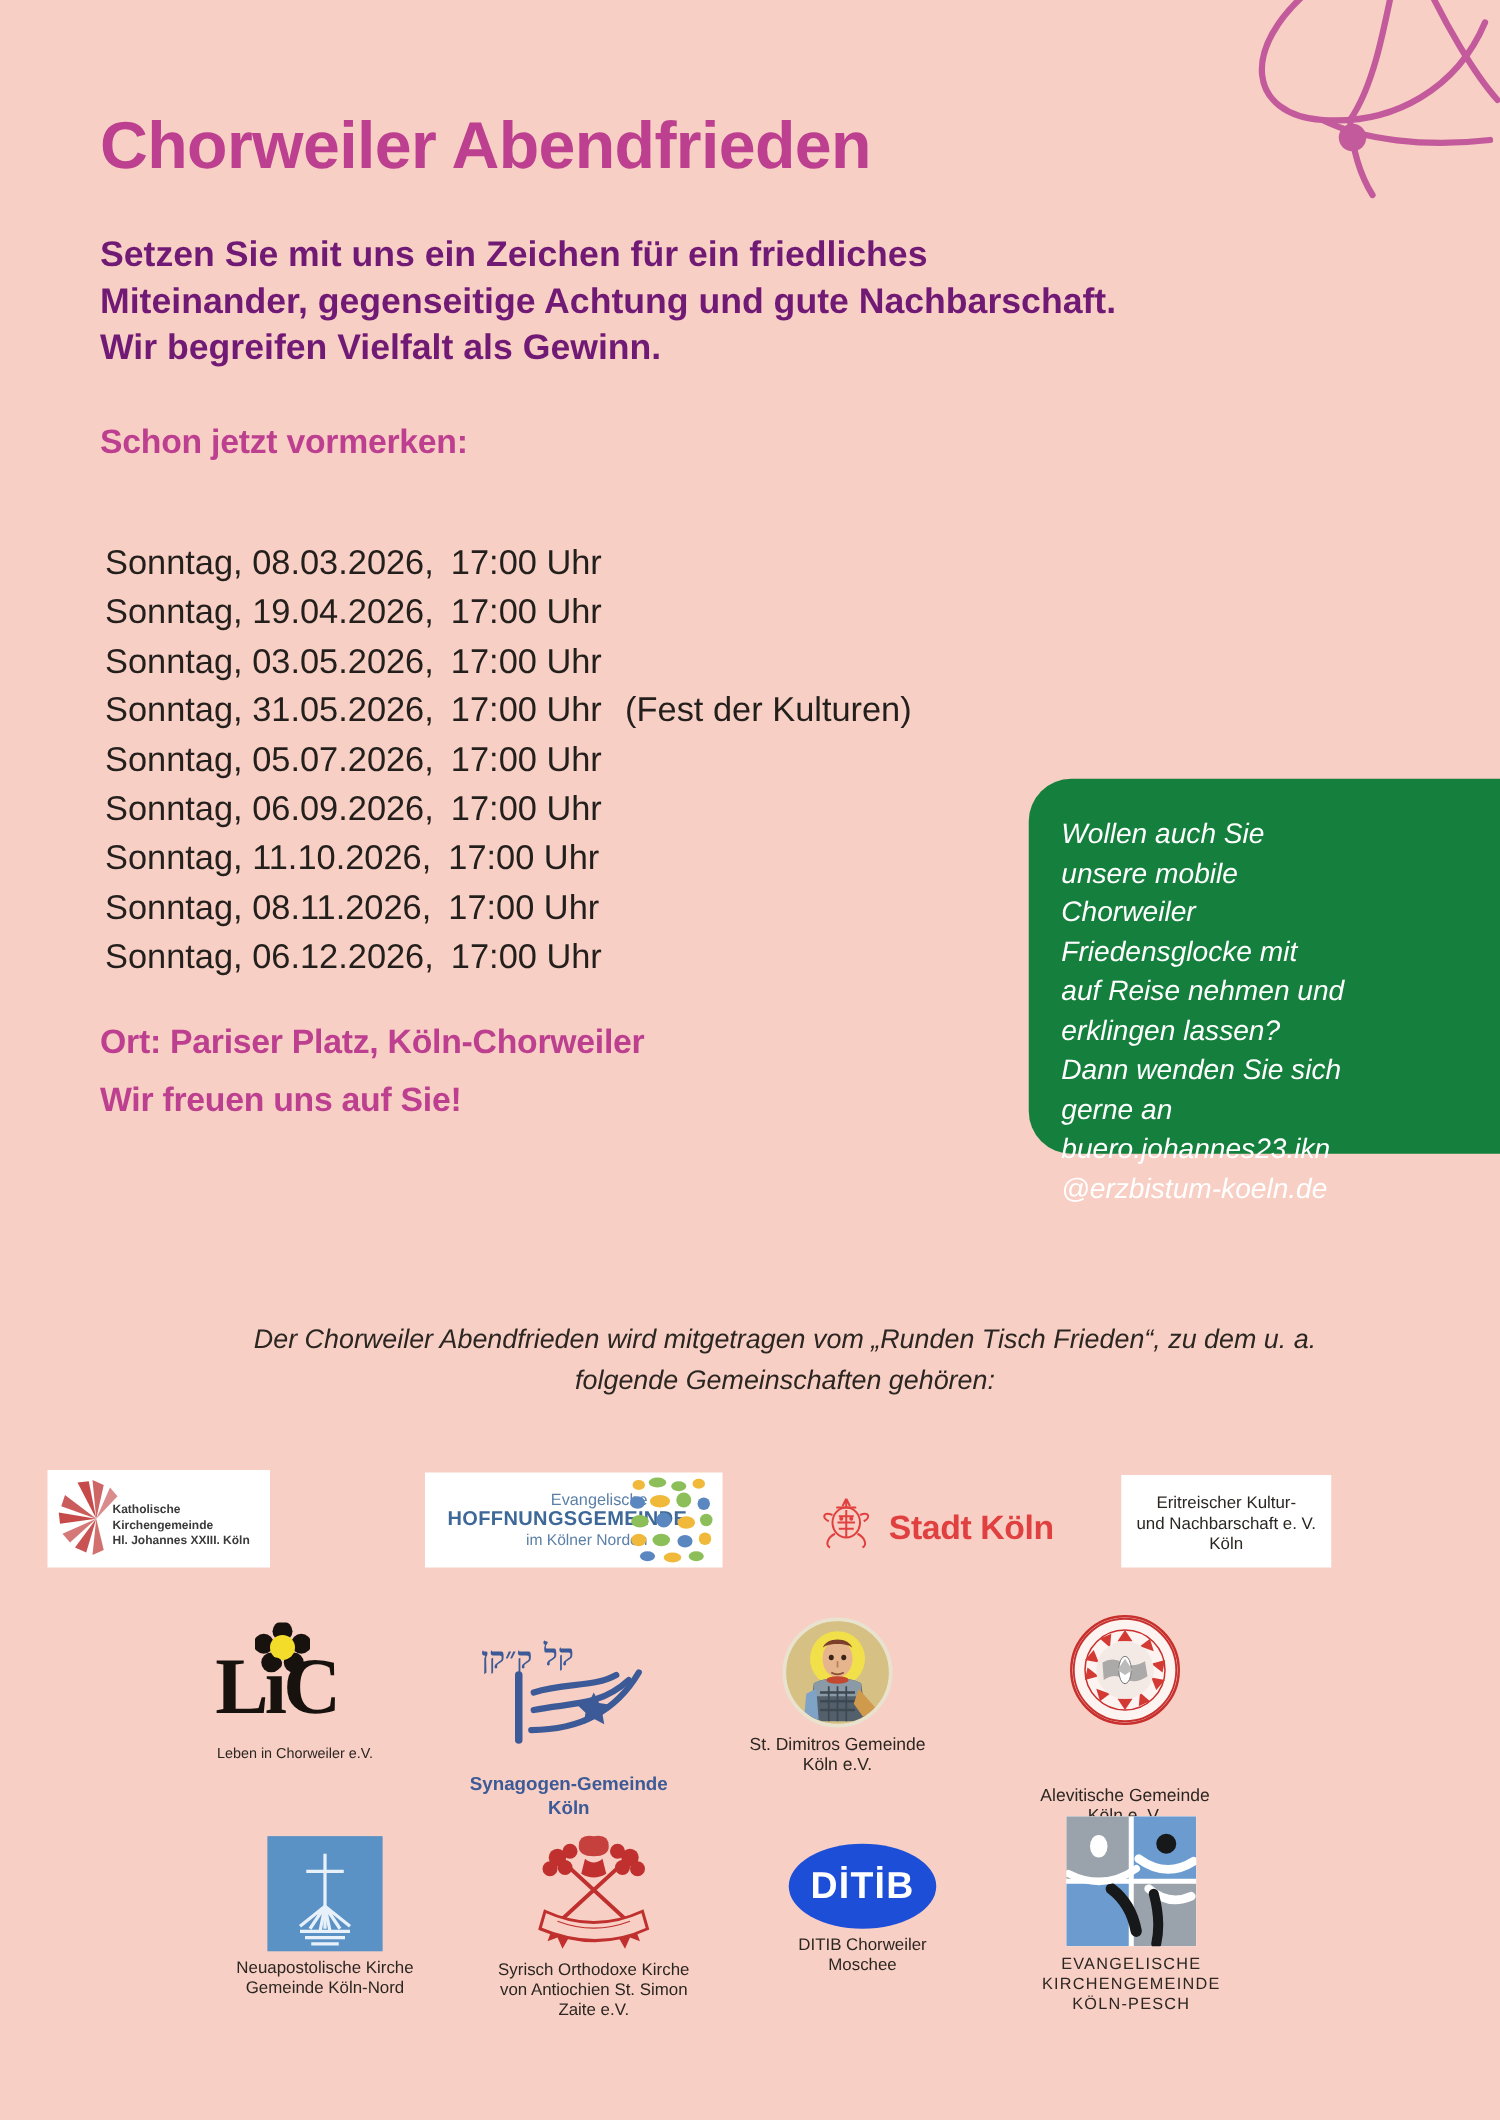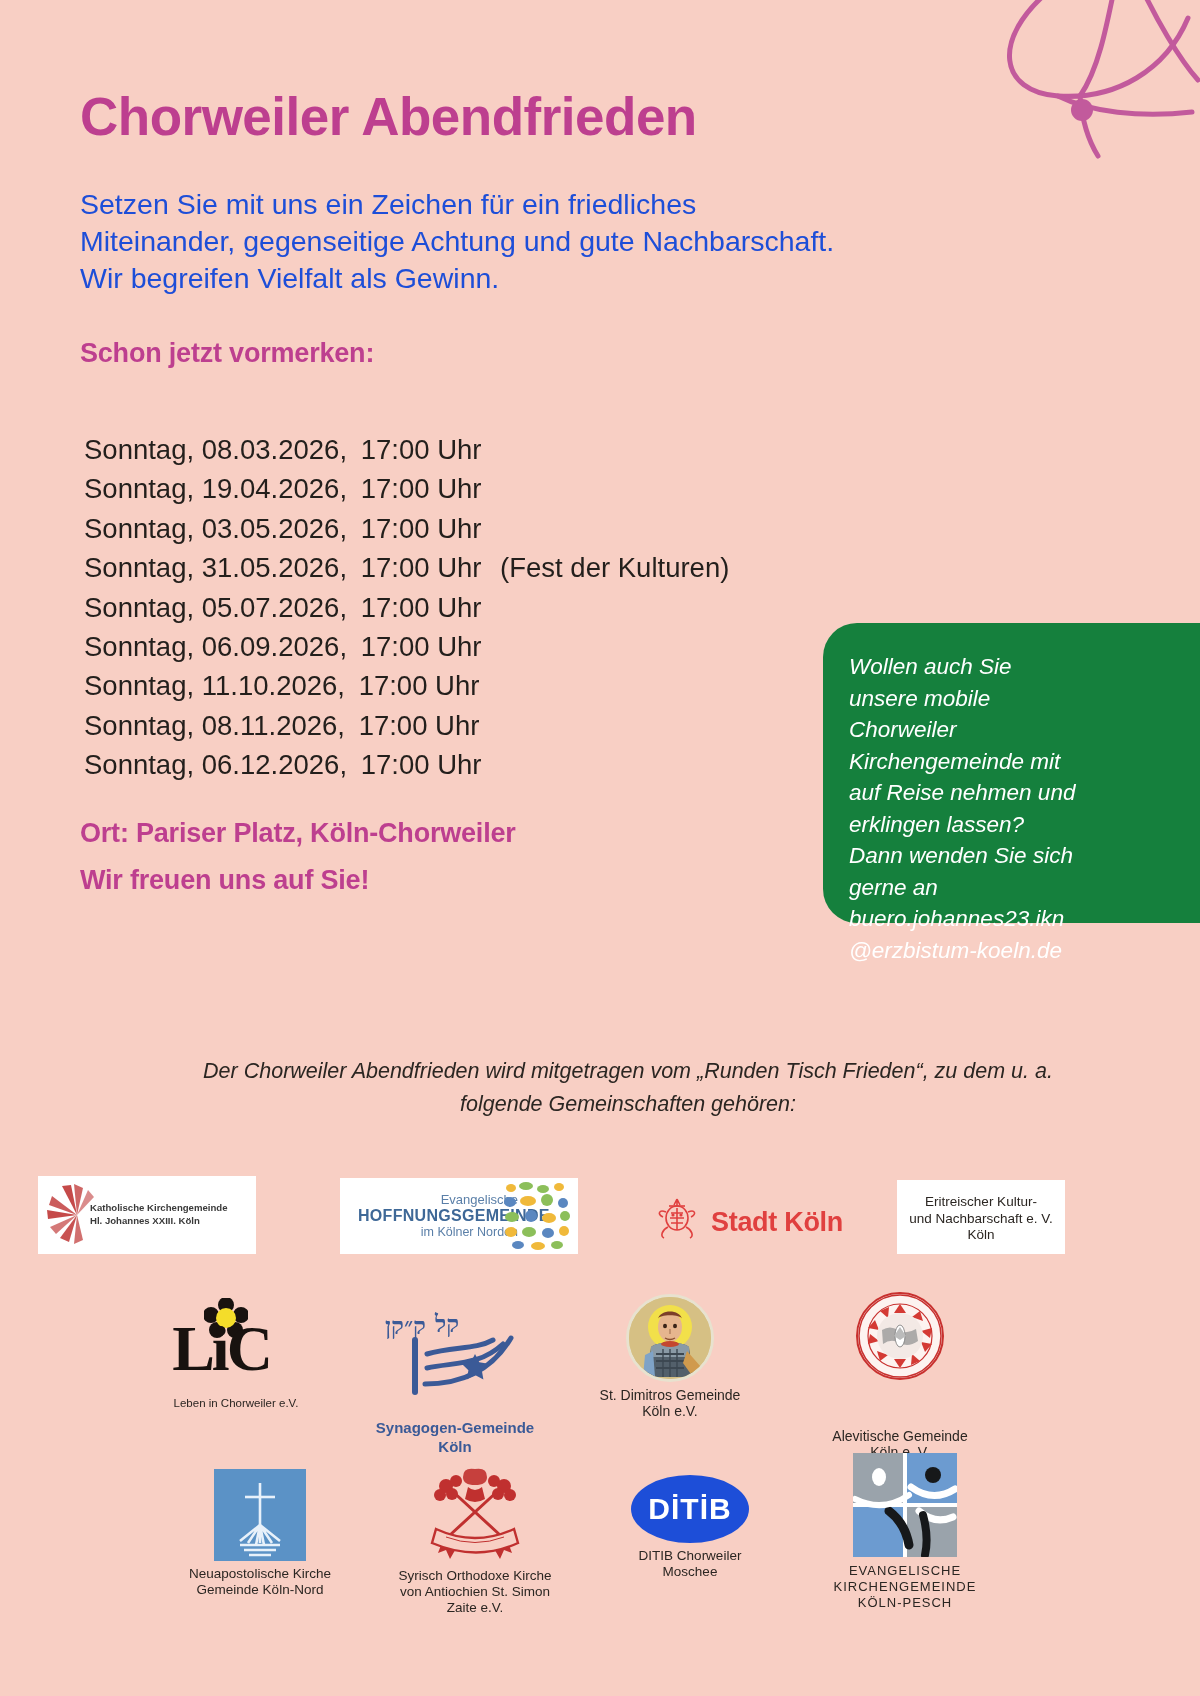--- a/index.html
+++ b/index.html
@@ -46,21 +46,22 @@
   }
 
   
   .intro {
     position: absolute;
     left: 80px;
     top: 186px;
     width: 960px;
     font-size: 28.5px;
     line-height: 37px;
-    color: #1d4ed8;
+    color: #701a75;
+    font-weight: bold;
   }
   .intro div { white-space: nowrap; }
 
   
   .subhead {
     position: absolute;
     left: 80px;
     top: 338px;
     font-size: 27px;
     font-weight: bold;
@@ -164,21 +165,21 @@
     white-space: pre-line;
   }
   .white-card {
     background: #ffffff;
     display: flex;
     align-items: center;
     justify-content: center;
   }
 
   
-  .kkg-card { width: 178px; height: 78px; position: relative; padding-left: 40px; }
+  .kkg-card { width: 178px; height: 78px; position: relative; }
   .kkg-text {
     position: absolute;
     left: 52px; top: 26px;
     font-size: 9.6px;
     line-height: 12.6px;
     font-weight: bold;
     color: #3a3a3a;
     text-align: left;
     white-space: pre-line;
   }
@@ -384,21 +385,21 @@
   </div>
 
   <div class="place">Ort: Pariser Platz, Köln-Chorweiler</div>
   <div class="closing">Wir freuen uns auf Sie!</div>
 
   <div class="callout">
     <div class="callout-text">
       <div>Wollen auch Sie</div>
       <div>unsere mobile</div>
       <div>Chorweiler</div>
-      <div>Kirchengemeinde mit</div>
+      <div>Friedensglocke mit</div>
       <div>auf Reise nehmen und</div>
       <div>erklingen lassen?</div>
       <div>Dann wenden Sie sich</div>
       <div>gerne an</div>
       <div>buero.johannes23.ikn</div>
       <div>@erzbistum-koeln.de</div>
     </div>
   </div>
 
   <div class="credit">

